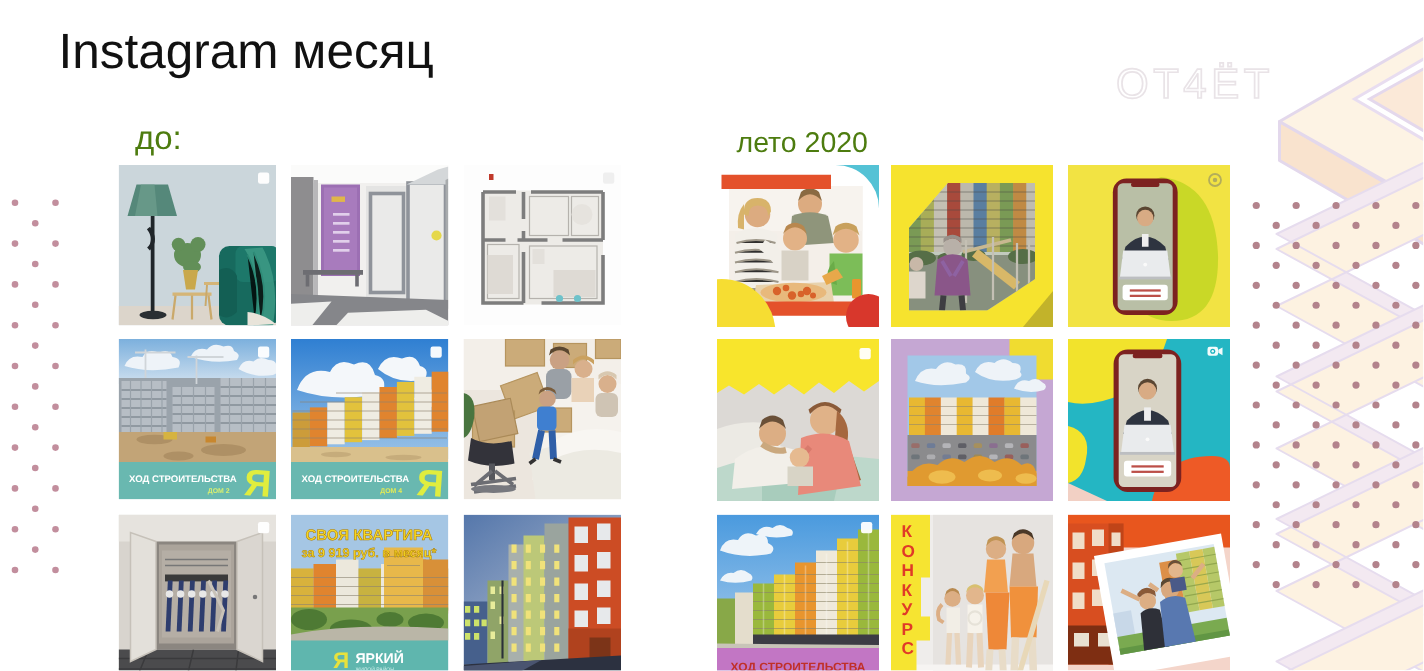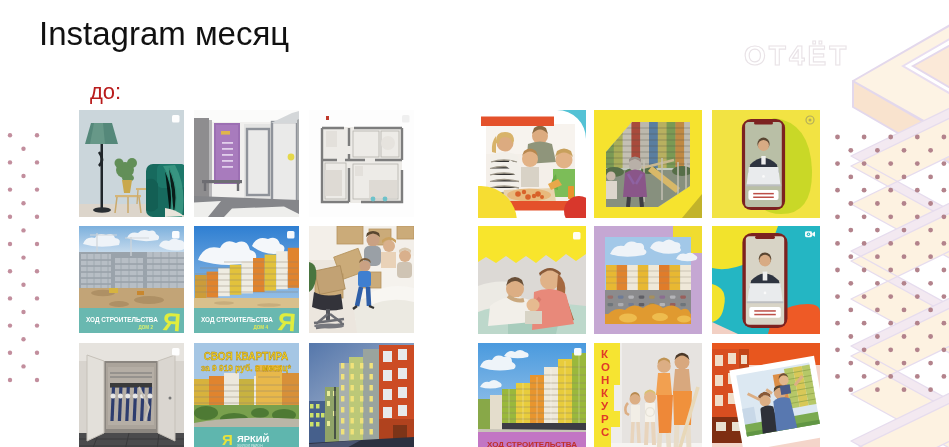--- a/index.html
+++ b/index.html
@@ -1,19 +1,19 @@
 <!DOCTYPE html>
 <html><head><meta charset="utf-8"><style>
 html,body{margin:0;padding:0}
 #page{position:relative;width:949px;height:447px;background:#fff;overflow:hidden;font-family:"Liberation Sans",sans-serif}
 .t{position:absolute;overflow:hidden}
 .t svg{font-family:"Liberation Sans",sans-serif}
 #title{position:absolute;left:39px;top:15px;font-size:33px;color:#111}
-.lbl{position:absolute;color:#b91c1c}
-#wm{position:absolute;left:744px;top:40px;font-size:28px;font-weight:bold;letter-spacing:3px;color:transparent;-webkit-text-stroke:1.1px #e9e3e7}
+.lbl{position:absolute;color:#4d7c0f}
+#wm{position:absolute;left:744px;top:40px;font-size:28px;font-weight:normal;letter-spacing:3px;color:transparent;-webkit-text-stroke:1.1px #e9e3e7}
 </style></head><body>
 <div id="page">
 <svg style="position:absolute;left:828px;top:0" width="121" height="447" viewBox="0 0 121 447">
       <g transform="translate(-828,0)">
         <path d="M853 81 L853 107 L960 169 L960 143 Z" fill="#f9e3ce" stroke="#e3d8ec" stroke-width="2" stroke-linejoin="round"></path>
         <path d="M853 81 L952 24 L1062 88 L963 143 Z" fill="#fdf3e4" stroke="#e3d8ec" stroke-width="2" stroke-linejoin="round"></path>
         <path d="M903 66 L965 30 L1040 74 L978 110 Z" fill="#fff" stroke="#e8ddf0" stroke-width="2"></path>
         <path d="M913 66 L965 37 L1028 74 L976 103 Z" fill="#fbe9d8" stroke="#e4d8ec" stroke-width="2"></path>
         <path d="M975 96 L851 156 L975 224 L975 234 L851 166 L975 106 Z" fill="#f3e9f1"></path>
         <path d="M975 106 L851 166 L975 234 L975 272 L851 204 L975 144 Z" fill="#fdf2e1"></path>
@@ -159,20 +159,21 @@
         <circle cx="37.0" cy="352.8" r="2.2"></circle>
         <circle cx="-3.5" cy="366.4" r="2.2"></circle>
         <circle cx="23.5" cy="366.4" r="2.2"></circle>
         <circle cx="10.0" cy="380.0" r="2.2"></circle>
         <circle cx="37.0" cy="380.0" r="2.2"></circle>
       </g>
     </svg>
 <div id="wm">ОТ4ЁТ</div>
 <div id="title">Instagram месяц</div>
 <div class="lbl" style="left:90px;top:79px;font-size:22px">до:</div>
+<div class="lbl" style="left:491px;top:85px;font-size:19px">лето 2020</div>
 <div class="t" style="left:79px;top:109.6px;width:105px;height:107px;"><svg width="105" height="107" viewBox="0 0 105 107" preserveAspectRatio="none">
         <rect width="105" height="107" fill="#cbd6db"></rect>
         <rect y="94" width="105" height="13" fill="#dcd5cb"></rect>
         <path d="M12 13 L33 13 L39 34 L6 34 Z" fill="#55887a"></path>
         <path d="M15 13 L24 13 L26 34 L11 34 Z" fill="#6b9c8c" opacity="0.8"></path>
         <rect x="21.5" y="34" width="2.5" height="64" fill="#20262a"></rect>
         <ellipse cx="23" cy="100" rx="9" ry="2.8" fill="#2a2f33"></ellipse>
         <path d="M20 42 q6 8 0 14" stroke="#20262a" stroke-width="2.6" fill="none"></path>
         <g fill="#628f58">
           <ellipse cx="46" cy="60" rx="9" ry="8"></ellipse>

